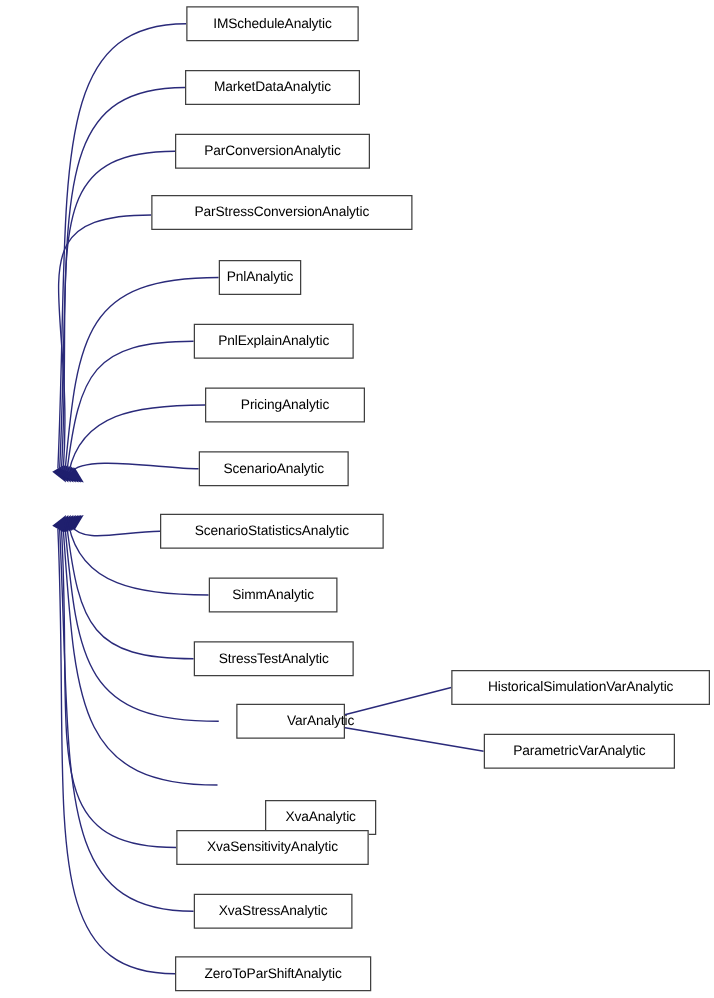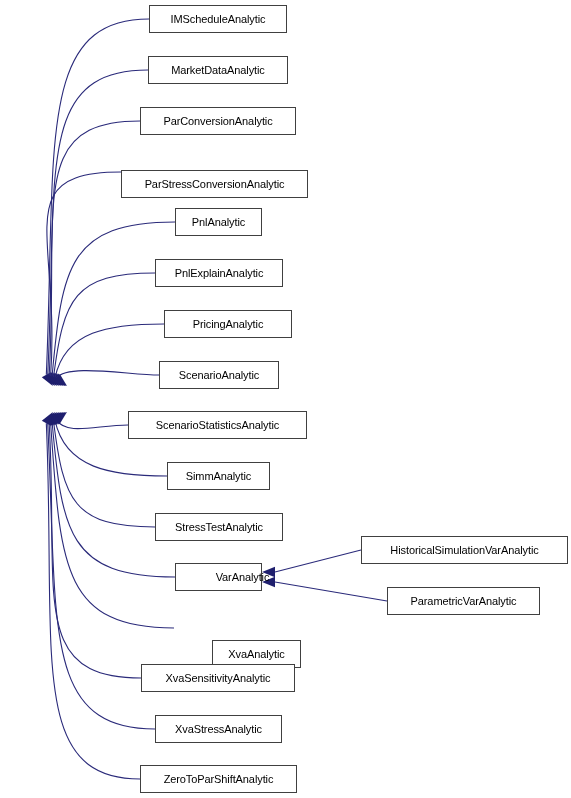--- a/index.html
+++ b/index.html
@@ -100,45 +100,45 @@
   <div id="derived-container">
       <div class="class-node" style="left: 149px; top: 5px; width: 138px;">
         <span class="class-node-label">IMScheduleAnalytic</span>
       </div>
       <div class="class-node" style="left: 148px; top: 56px; width: 140px;">
         <span class="class-node-label">MarketDataAnalytic</span>
       </div>
       <div class="class-node" style="left: 140px; top: 107px; width: 156px;">
         <span class="class-node-label">ParConversionAnalytic</span>
       </div>
-      <div class="class-node" style="left: 121px; top: 170px; width: 187px;">
+      <div class="class-node" style="left: 121px; top: 156px; width: 209px;">
         <span class="class-node-label">ParStressConversionAnalytic</span>
       </div>
-      <div class="class-node" style="left: 175px; top: 208px; width: 87px;">
+      <div class="class-node" style="left: 175px; top: 208px; width: 66px;">
         <span class="class-node-label">PnlAnalytic</span>
       </div>
       <div class="class-node" style="left: 155px; top: 259px; width: 128px;">
         <span class="class-node-label">PnlExplainAnalytic</span>
       </div>
       <div class="class-node" style="left: 164px; top: 310px; width: 128px;">
         <span class="class-node-label">PricingAnalytic</span>
       </div>
       <div class="class-node" style="left: 159px; top: 361px; width: 120px;">
         <span class="class-node-label">ScenarioAnalytic</span>
       </div>
       <div class="class-node" style="left: 128px; top: 411px; width: 179px;">
         <span class="class-node-label">ScenarioStatisticsAnalytic</span>
       </div>
       <div class="class-node" style="left: 167px; top: 462px; width: 103px;">
         <span class="class-node-label">SimmAnalytic</span>
       </div>
       <div class="class-node" style="left: 155px; top: 513px; width: 128px;">
         <span class="class-node-label">StressTestAnalytic</span>
       </div>
-      <div class="class-node" style="left: 175px; top: 563px; width: 87px; padding-left: 48px;">
+      <div class="class-node" style="left: 189px; top: 563px; width: 87px; padding-left: 48px;">
         <span class="class-node-label">VarAnalytic</span>
       </div>
       <div class="class-node" style="left: 174px; top: 640px; width: 89px; margin-left: 38px;">
         <span class="class-node-label">XvaAnalytic</span>
       </div>
       <div class="class-node" style="left: 141px; top: 664px; width: 154px;">
         <span class="class-node-label">XvaSensitivityAnalytic</span>
       </div>
       <div class="class-node" style="left: 155px; top: 715px; width: 127px;">
         <span class="class-node-label">XvaStressAnalytic</span>

